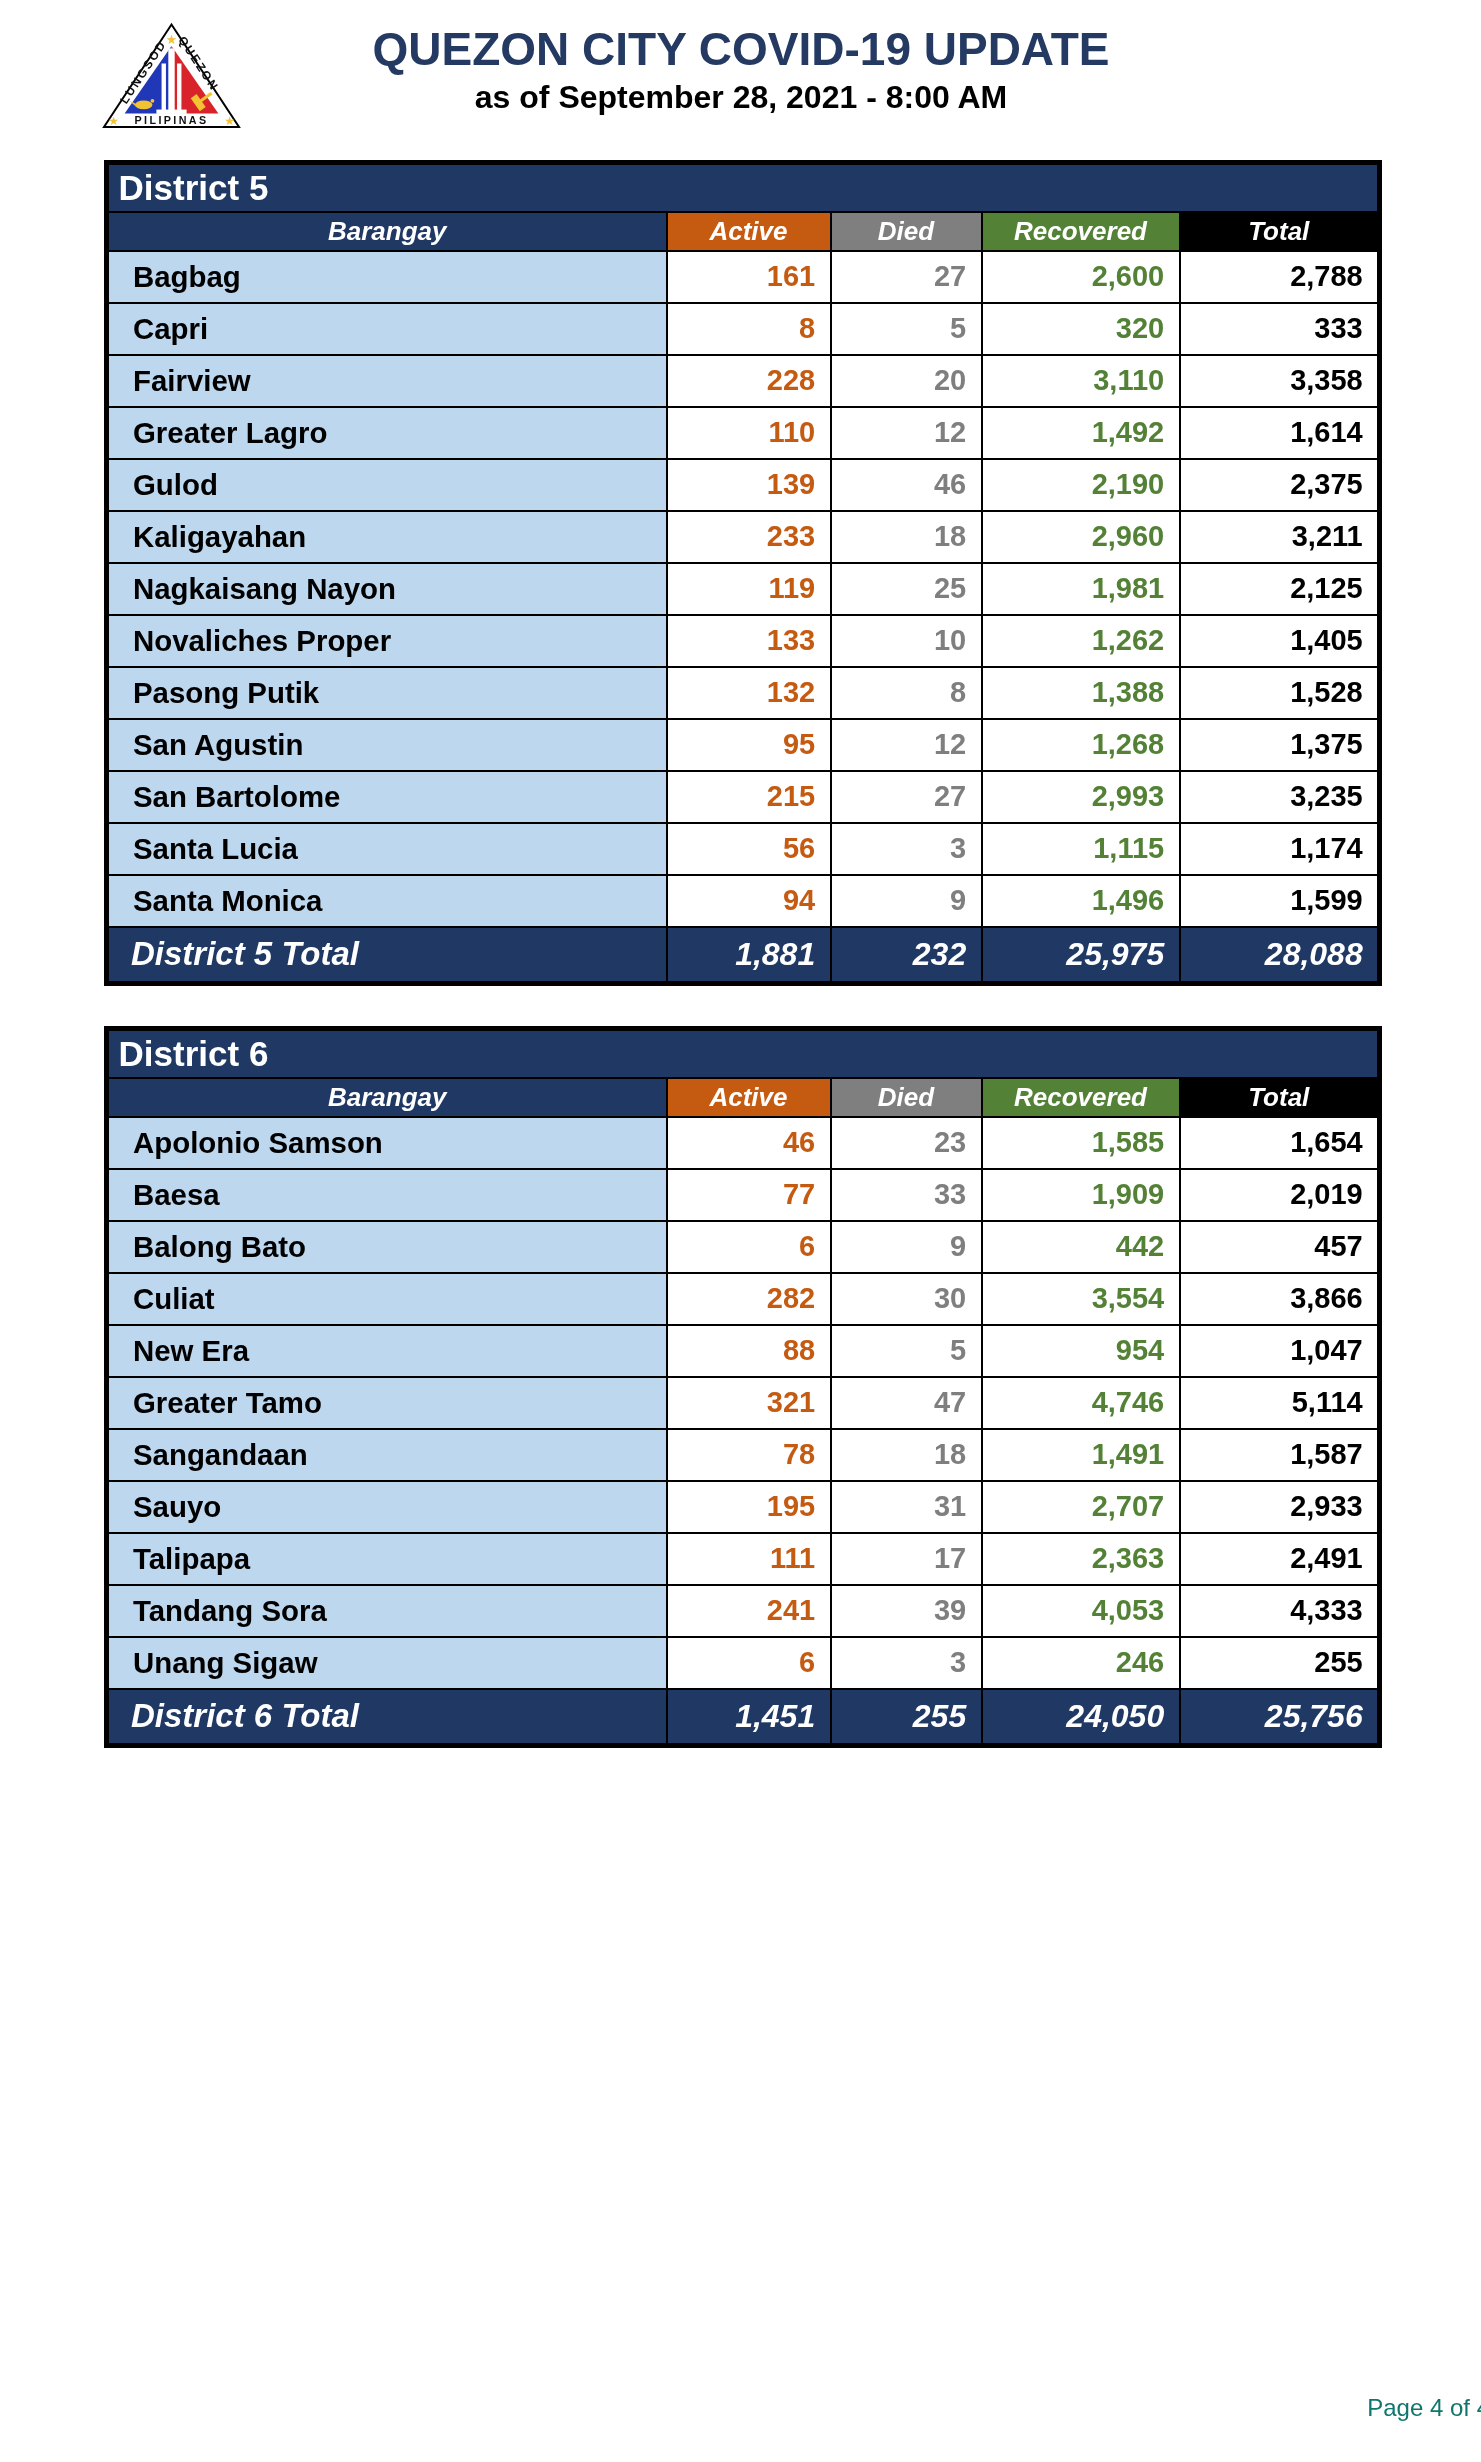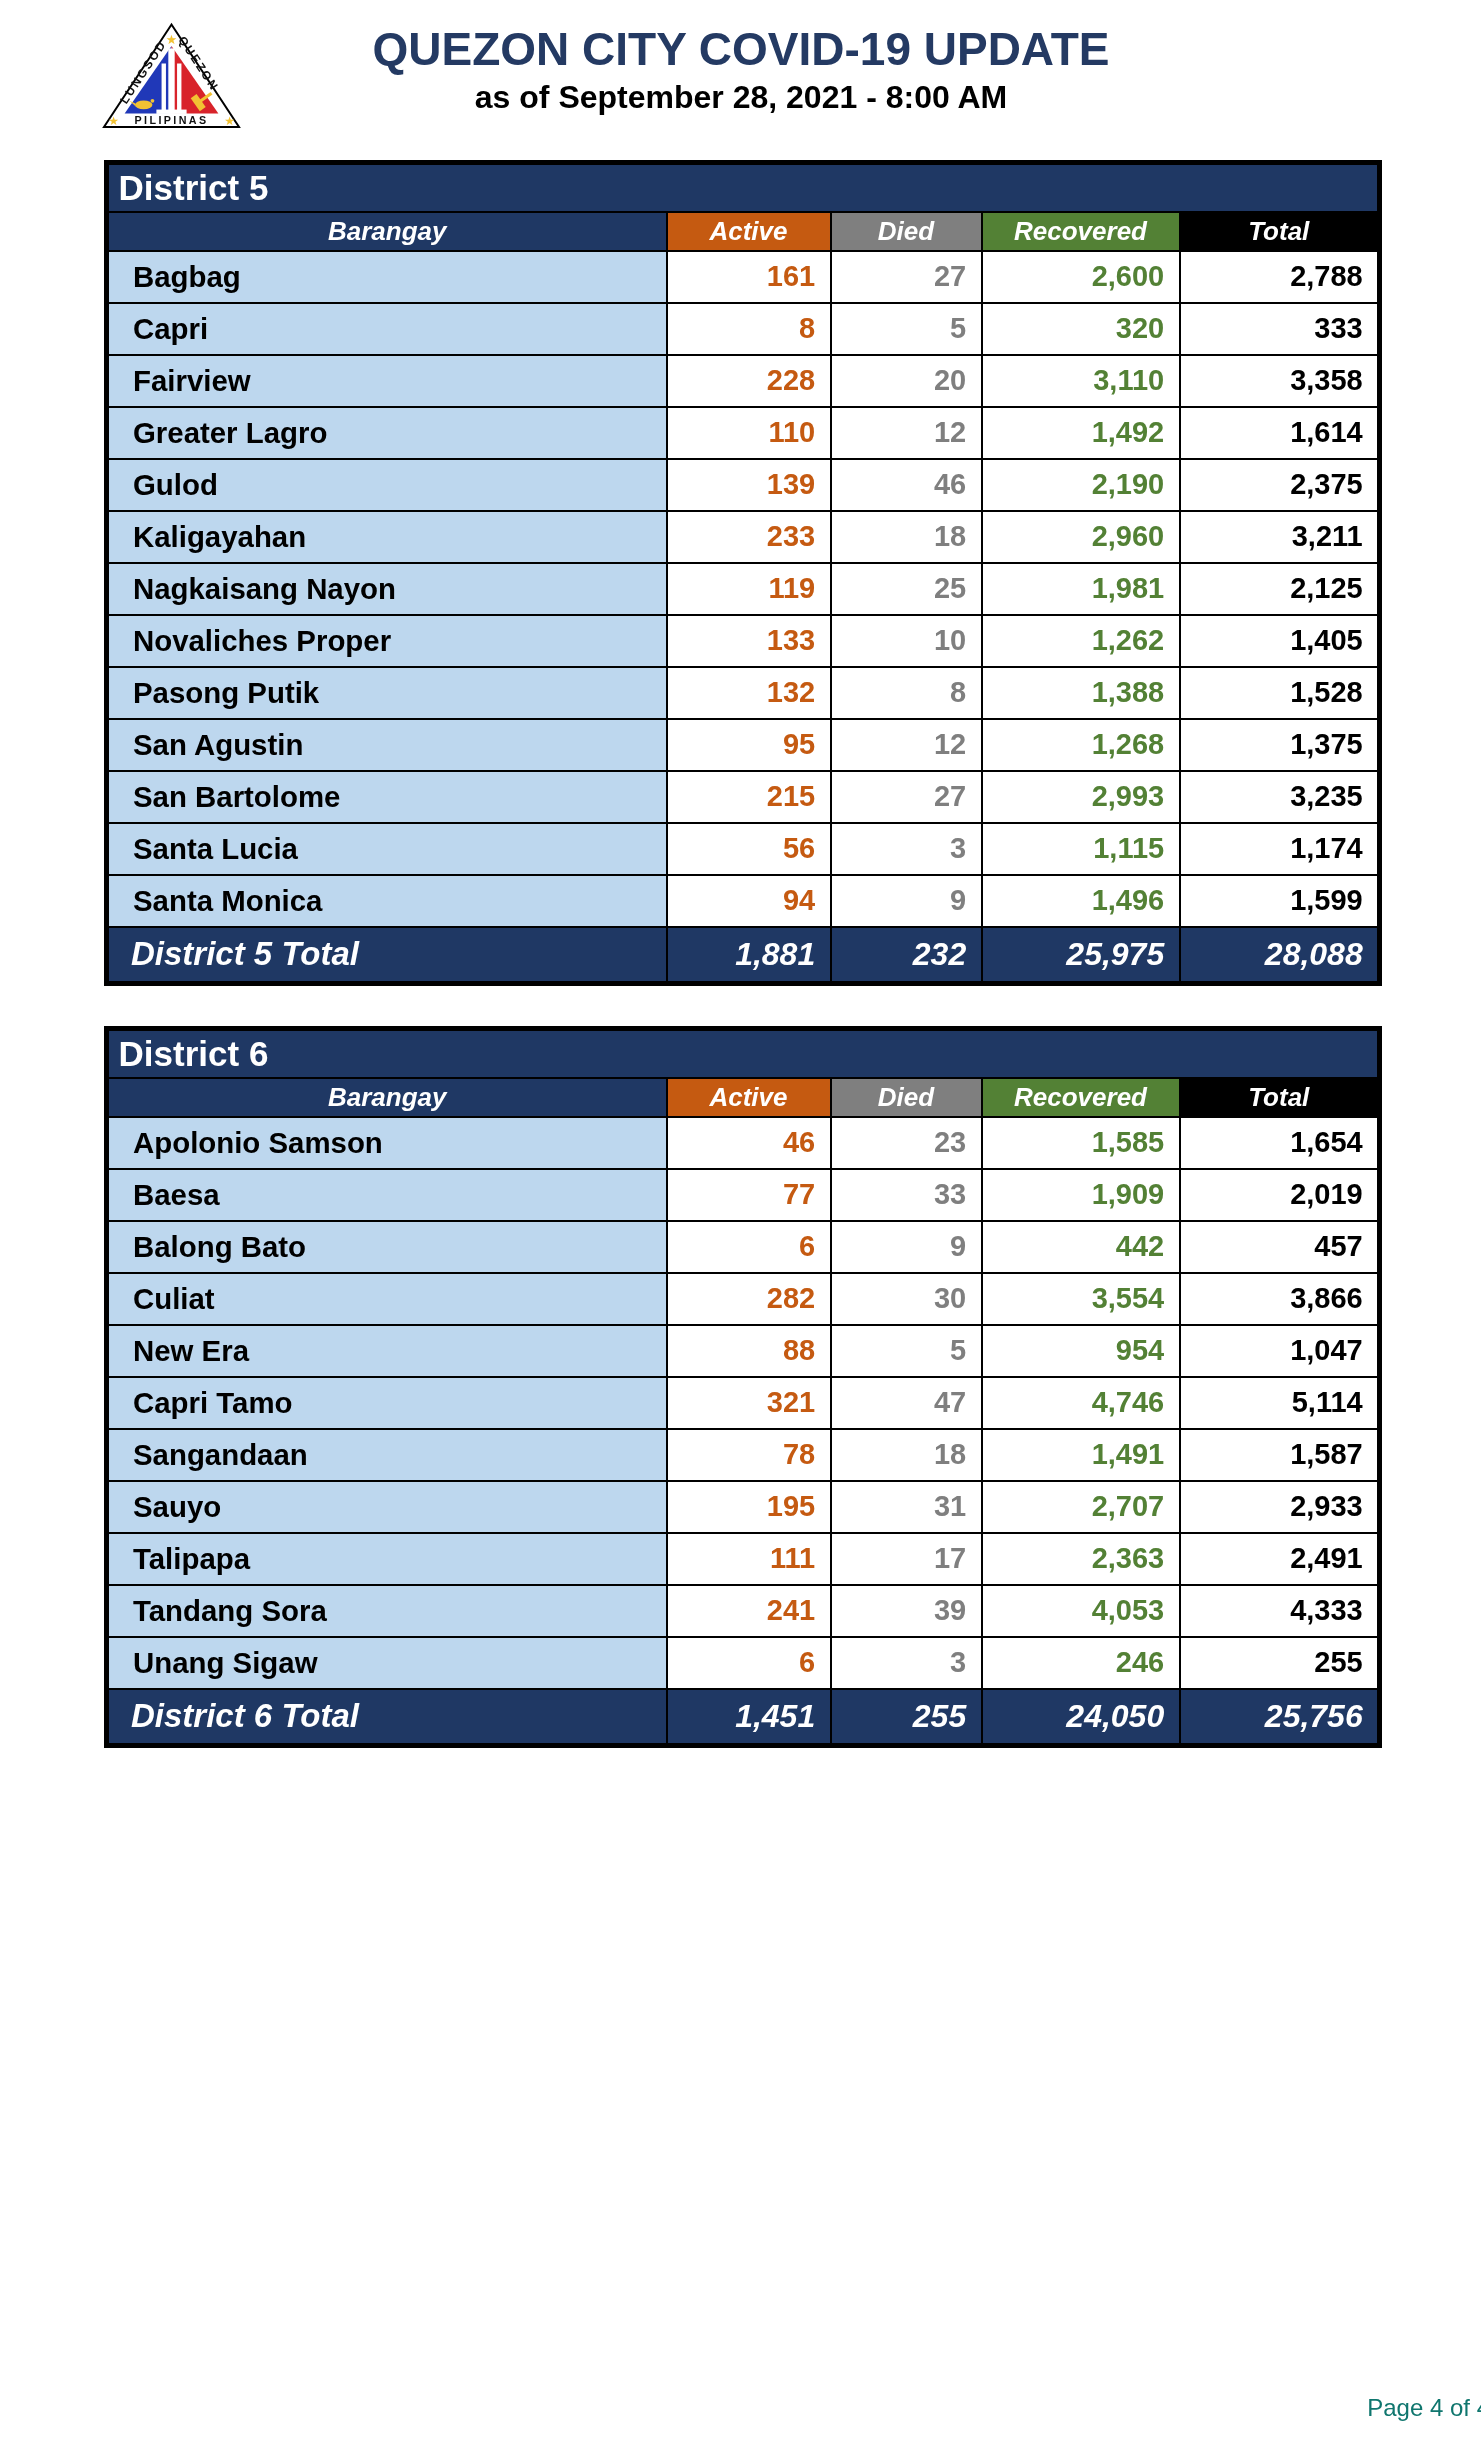--- a/index.html
+++ b/index.html
@@ -263,21 +263,21 @@
           <td class="c4 num">3,866</td>
         </tr>
         <tr>
           <td class="c0 name">New Era</td>
           <td class="c1 num">88</td>
           <td class="c2 num">5</td>
           <td class="c3 num">954</td>
           <td class="c4 num">1,047</td>
         </tr>
         <tr>
-          <td class="c0 name">Capri Tamo</td>
+          <td class="c0 name">Greater Tamo</td>
           <td class="c1 num">321</td>
           <td class="c2 num">47</td>
           <td class="c3 num">4,746</td>
           <td class="c4 num">5,114</td>
         </tr>
         <tr>
           <td class="c0 name">Sangandaan</td>
           <td class="c1 num">78</td>
           <td class="c2 num">18</td>
           <td class="c3 num">1,491</td>

